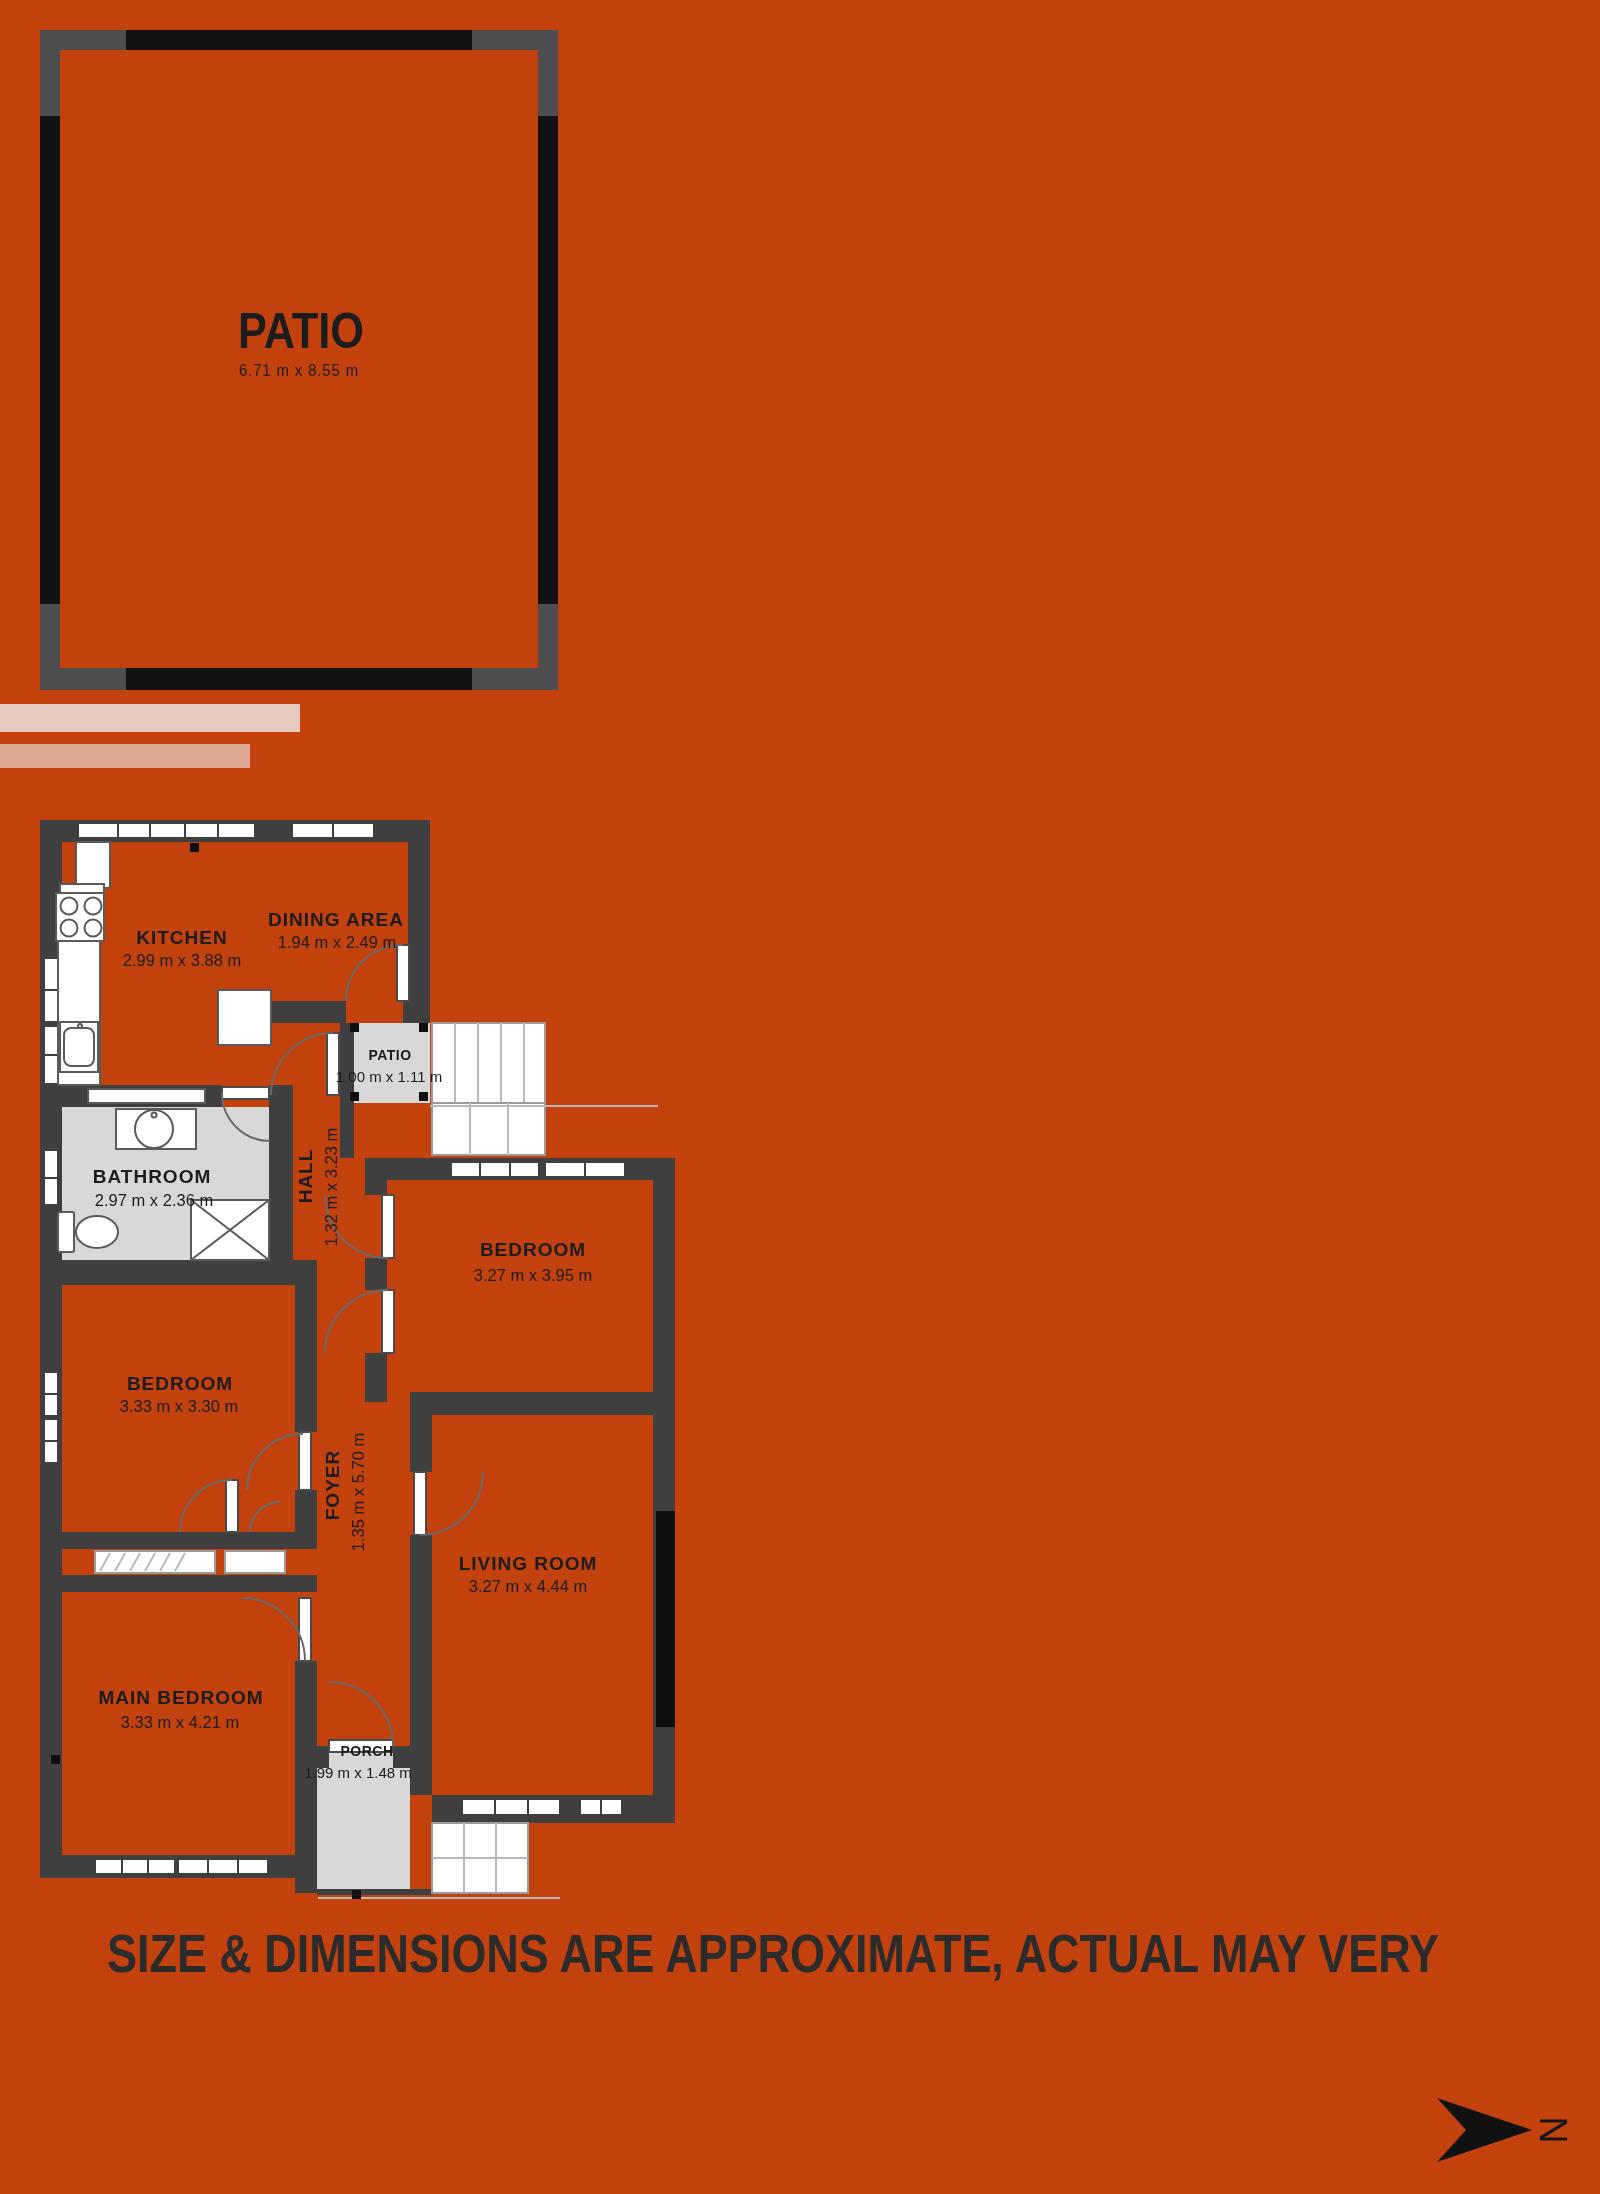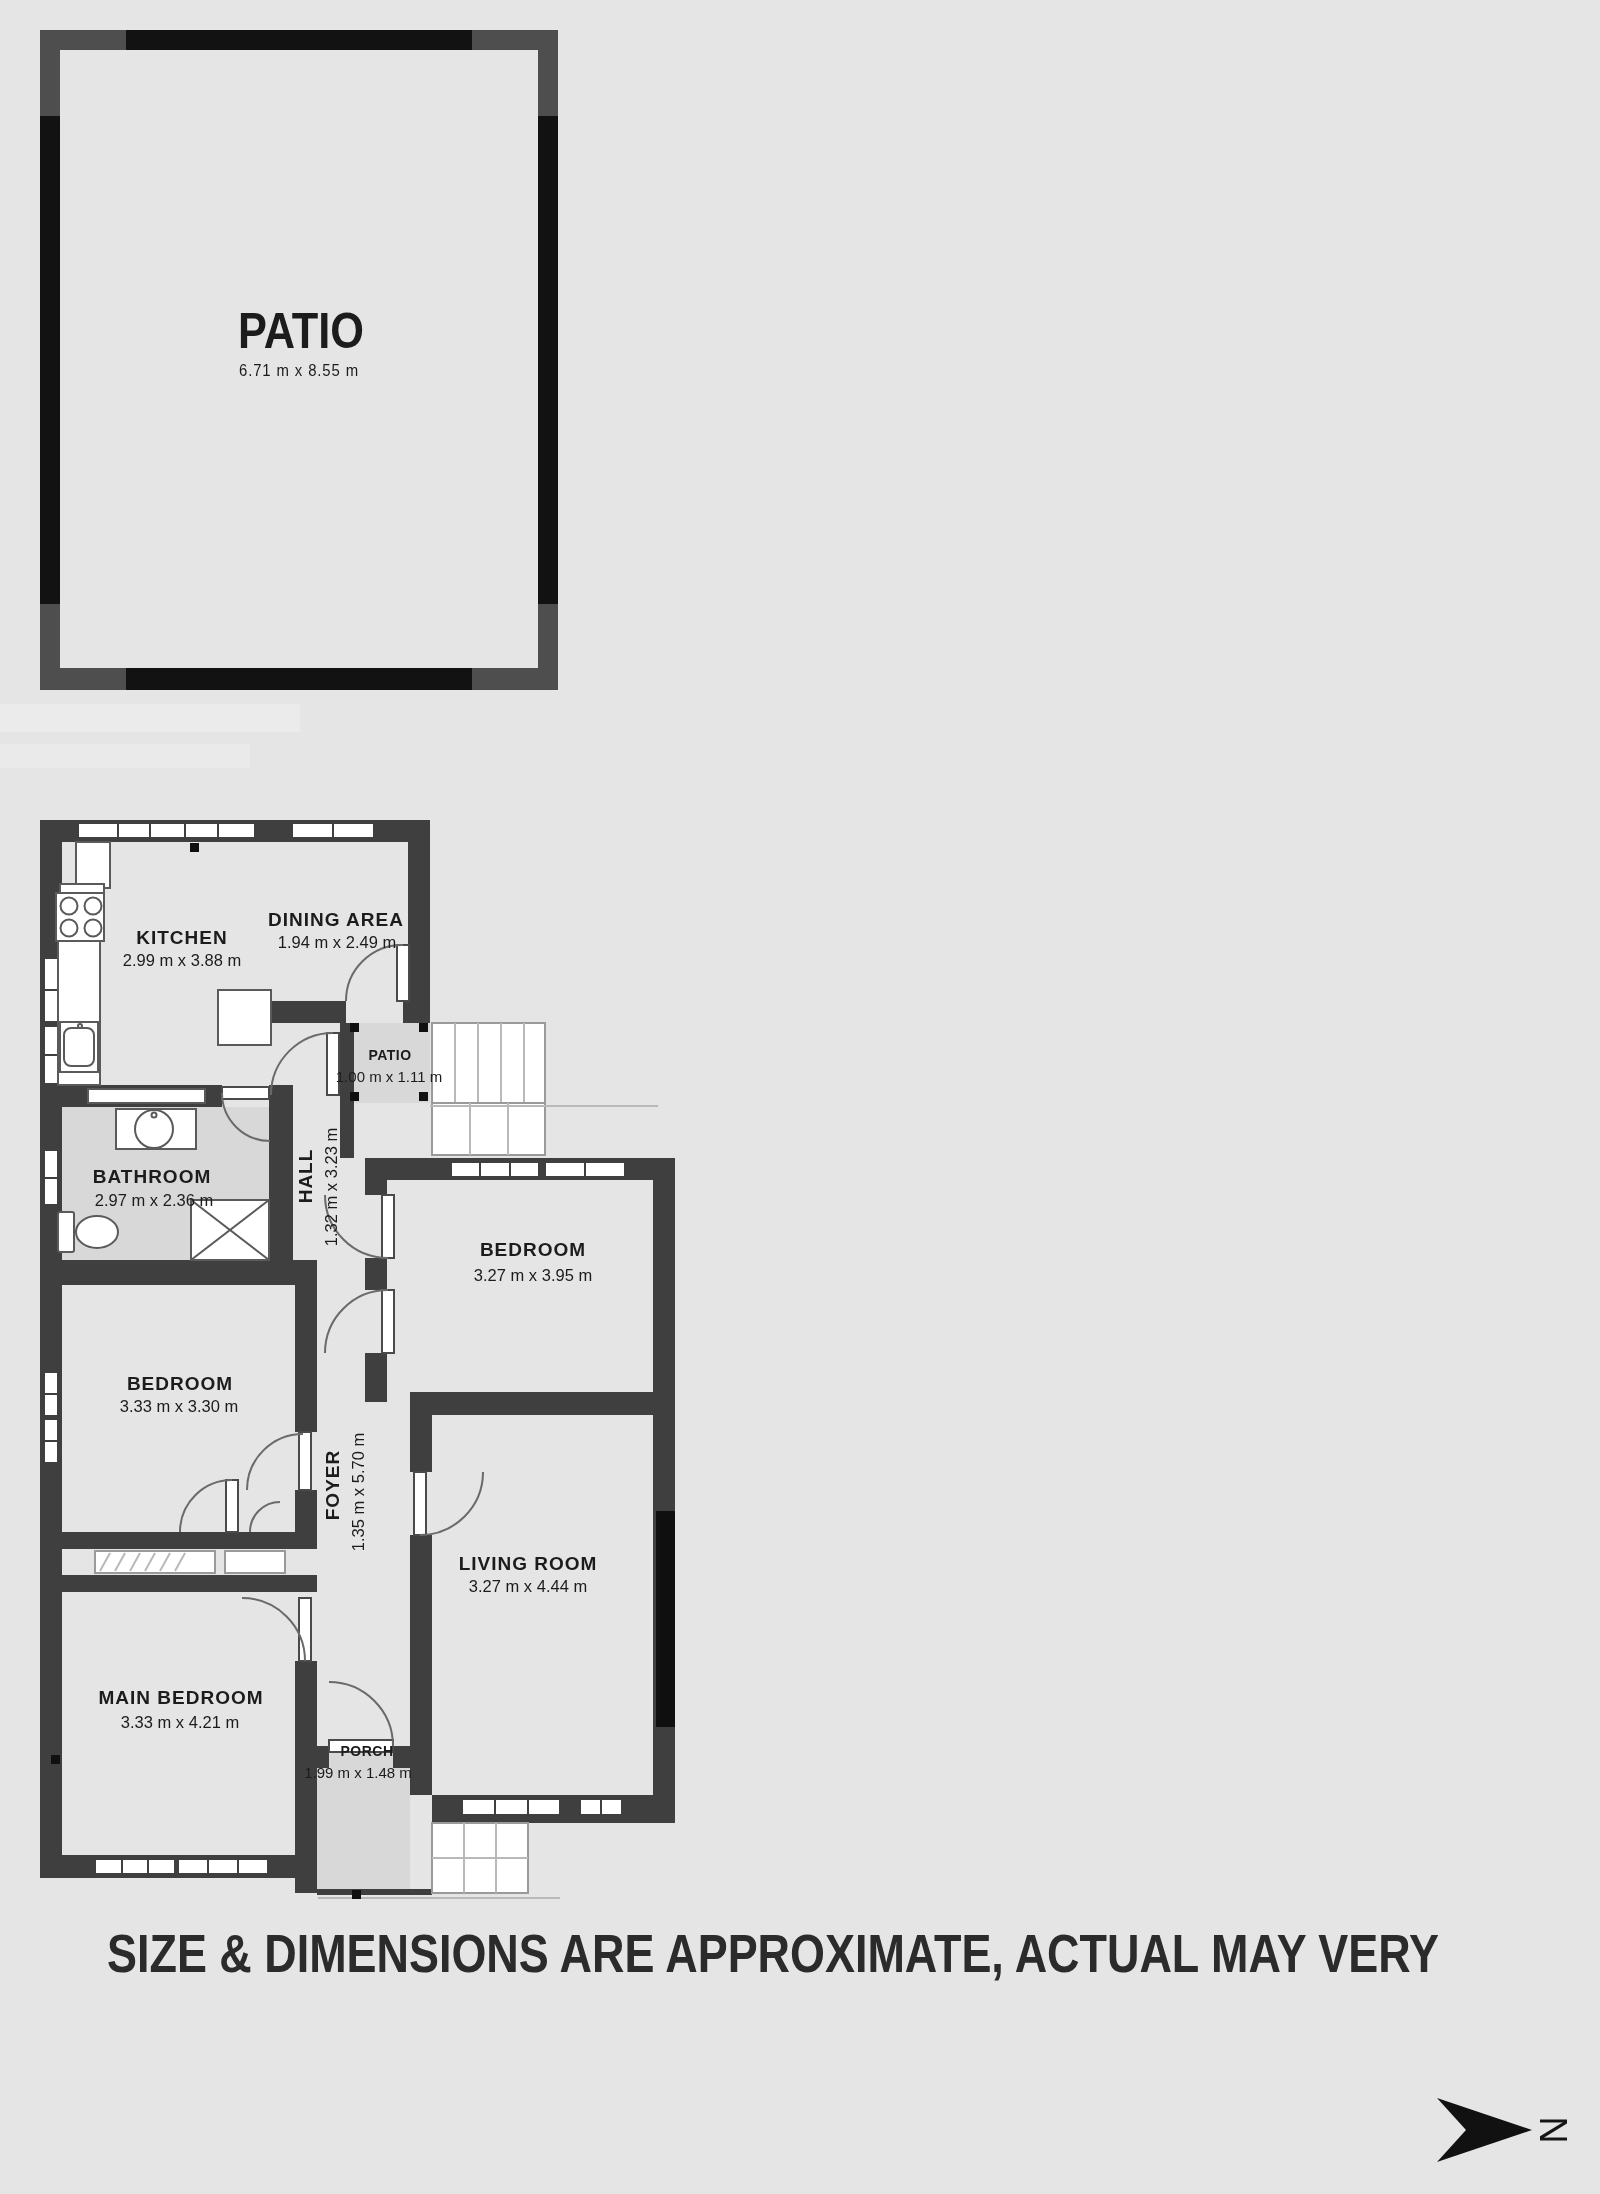--- a/index.html
+++ b/index.html
@@ -1,16 +1,16 @@
 <!DOCTYPE html>
 <html style="--wall: #3f3f3f; --outer-wall: #121212; --corner-block: #4e4e4e; --room-fill: #d8d8d8; --text: #1c1c1c;"><head>
 <meta charset="utf-8">
 <style>
   html,body{margin:0;padding:0;background:#ffffff;}
-  #stage{position:relative;width:1600px;height:2194px;background:#e5e5e5;overflow:hidden;}
+  #stage{position:relative;width:1600px;height:2194px;background:#c2410c;overflow:hidden;}
   svg{position:absolute;left:0;top:0;}
   text{font-family:"Liberation Sans",sans-serif;fill:var(--text,#1c1c1c);}
   .wall{fill:var(--wall,#3f3f3f);}
   .outerwall{fill:var(--outer-wall,#121212);}
   .corner{fill:var(--corner-block,#4e4e4e);}
   .grayroom{fill:var(--room-fill,#d8d8d8);}
   .blackpanel{fill:#0f0f0f;}
   .window{fill:#ffffff;stroke:#3f3f3f;stroke-width:2;}
   .winline{stroke:#3f3f3f;stroke-width:2;}
   .fixture{fill:#ffffff;stroke:#5a5a5a;stroke-width:2;}

